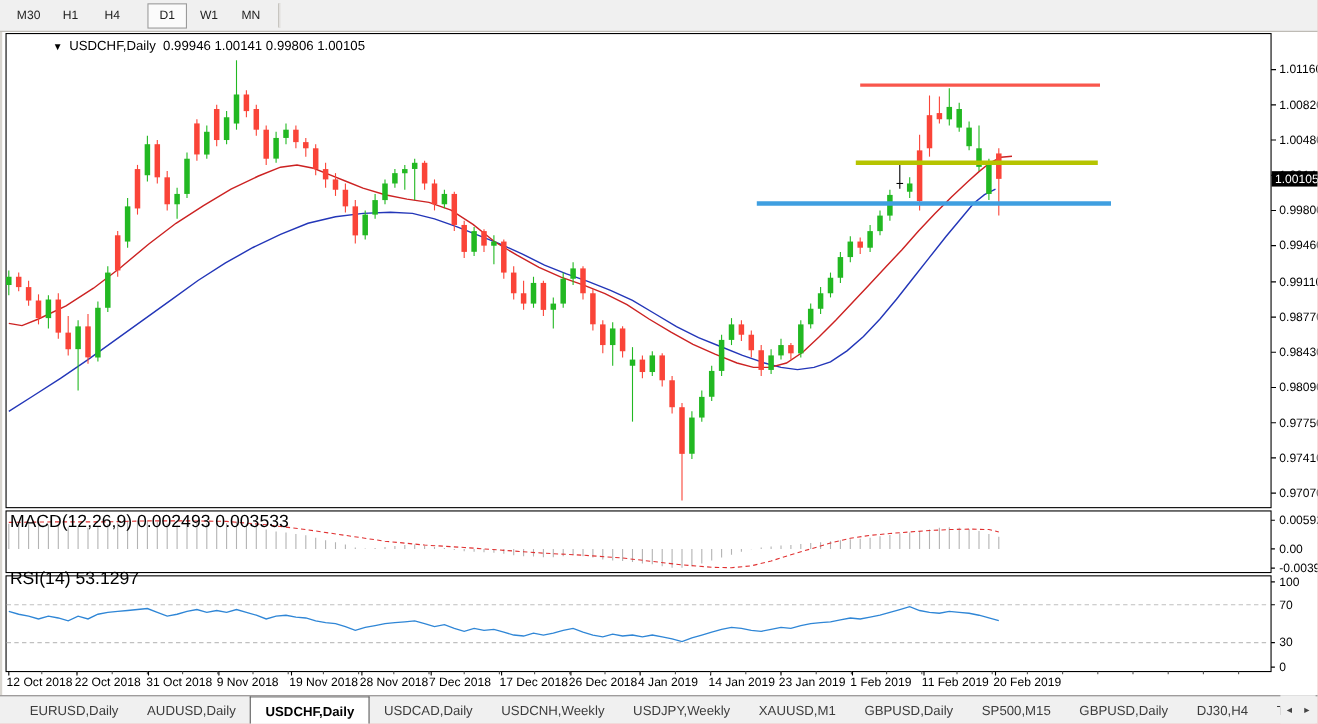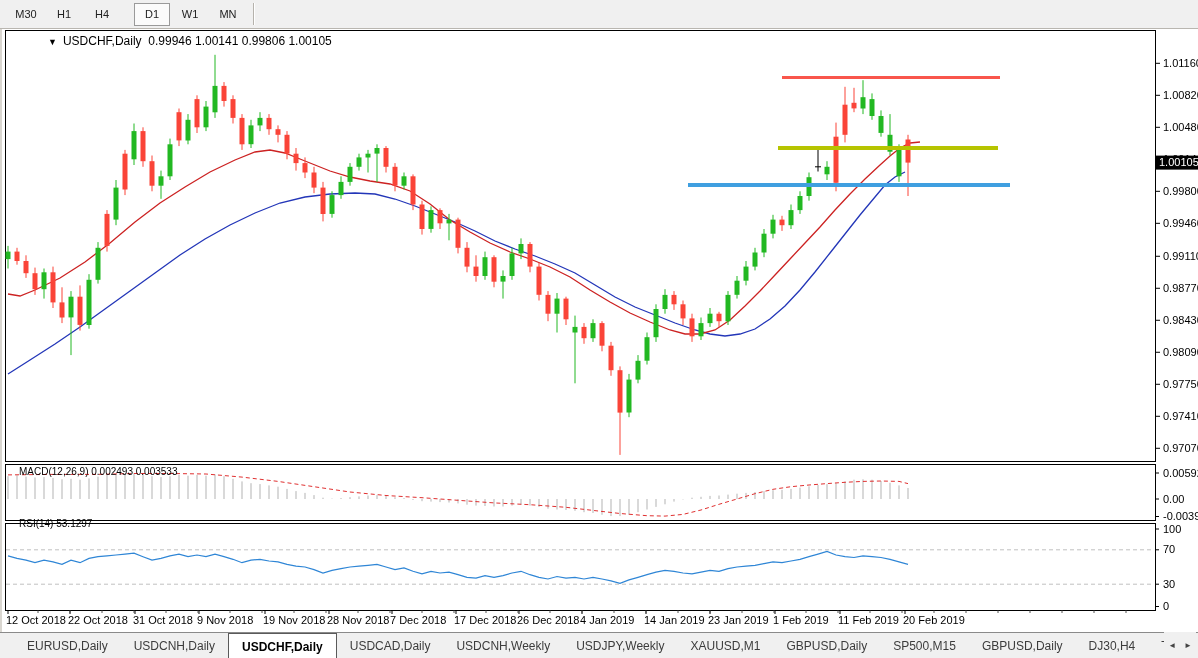--- a/index.html
+++ b/index.html
@@ -13,21 +13,21 @@
          font-size:11px;color:#222;border:1px solid transparent;background:transparent;cursor:default;}
   .tfbtn:first-child{margin-left:8px;}
   .tfbtn.active{background:#fbfbfb;border:1px solid #9a9a9a;margin-left:13px;}
   .tb-divider{width:1px;height:22px;background:#b5b2ac;margin:0 6px;border-right:1px solid #fff;}
   
   #chartwin{position:absolute;left:0;top:29px;width:1196px;height:603px;background:#ffffff;
             border-left:2px solid #d9d6d0;z-index:1;}
   #chart-svg{position:absolute;left:0;top:0;z-index:2;}
   #chart-title{position:absolute;left:12px;top:34px;z-index:4;font-size:12px;color:#000;white-space:pre;margin-left:36px;}
   #chart-title .tri{font-size:9px;margin-right:6px;}
-  .ind-label{position:absolute;z-index:4;font-size:10px;color:#000;white-space:pre;margin-left:10px;}
+  .ind-label{position:absolute;z-index:4;font-size:16px;color:#000;white-space:pre;}
   #macd-label{left:9px;top:466px;}
   #rsi-label{left:9px;top:518px;}
   
   #tabbar{position:absolute;left:0;top:632px;width:1198px;height:26px;background:#f0f0f0;
           border-top:1px solid #8a8a8a;display:flex;align-items:stretch;z-index:5;overflow:hidden;}
   #tabstrip{display:flex;align-items:stretch;margin-left:14px;overflow:hidden;width:1150px;}
   .tab{display:flex;align-items:center;padding:0 13px;font-size:12px;color:#3c3c3c;white-space:nowrap;cursor:default;}
   .tab.active{background:#ffffff;border:1px solid #5a5a5a;border-bottom:none;color:#000;font-weight:bold;}
   .tabsep{width:1px;background:#9a9a9a;margin:6px 0;}
   #tab-arrows{position:absolute;right:2px;top:632px;height:26px;display:flex;align-items:center;z-index:6;
@@ -476,21 +476,21 @@
       <line x1="1094" y1="610.5" x2="1094" y2="613" stroke="#555"></line>
       <line x1="1126" y1="610.5" x2="1126" y2="613" stroke="#555"></line>
     </svg>
   <div id="chart-title"><span class="tri">▼</span><span>USDCHF,Daily</span><span>  </span><span>0.99946 1.00141 0.99806 1.00105</span></div>
   <div id="macd-label" class="ind-label"><span>MACD(12,26,9)</span><span> </span><span>0.002493 0.003533</span></div>
   <div id="rsi-label" class="ind-label"><span>RSI(14)</span><span> </span><span>53.1297</span></div>
   <div id="tabbar">
       <div id="tabstrip">
         <div class="tab">EURUSD,Daily</div>
         <div class="tabsep"></div>
-        <div class="tab">USDCNH,Daily</div>
+        <div class="tab">AUDUSD,Daily</div>
         <div class="tab active">USDCHF,Daily</div>
         <div class="tab">USDCAD,Daily</div>
         <div class="tabsep"></div>
         <div class="tab">USDCNH,Weekly</div>
         <div class="tabsep"></div>
         <div class="tab">USDJPY,Weekly</div>
         <div class="tabsep"></div>
         <div class="tab">XAUUSD,M1</div>
         <div class="tabsep"></div>
         <div class="tab">GBPUSD,Daily</div>

